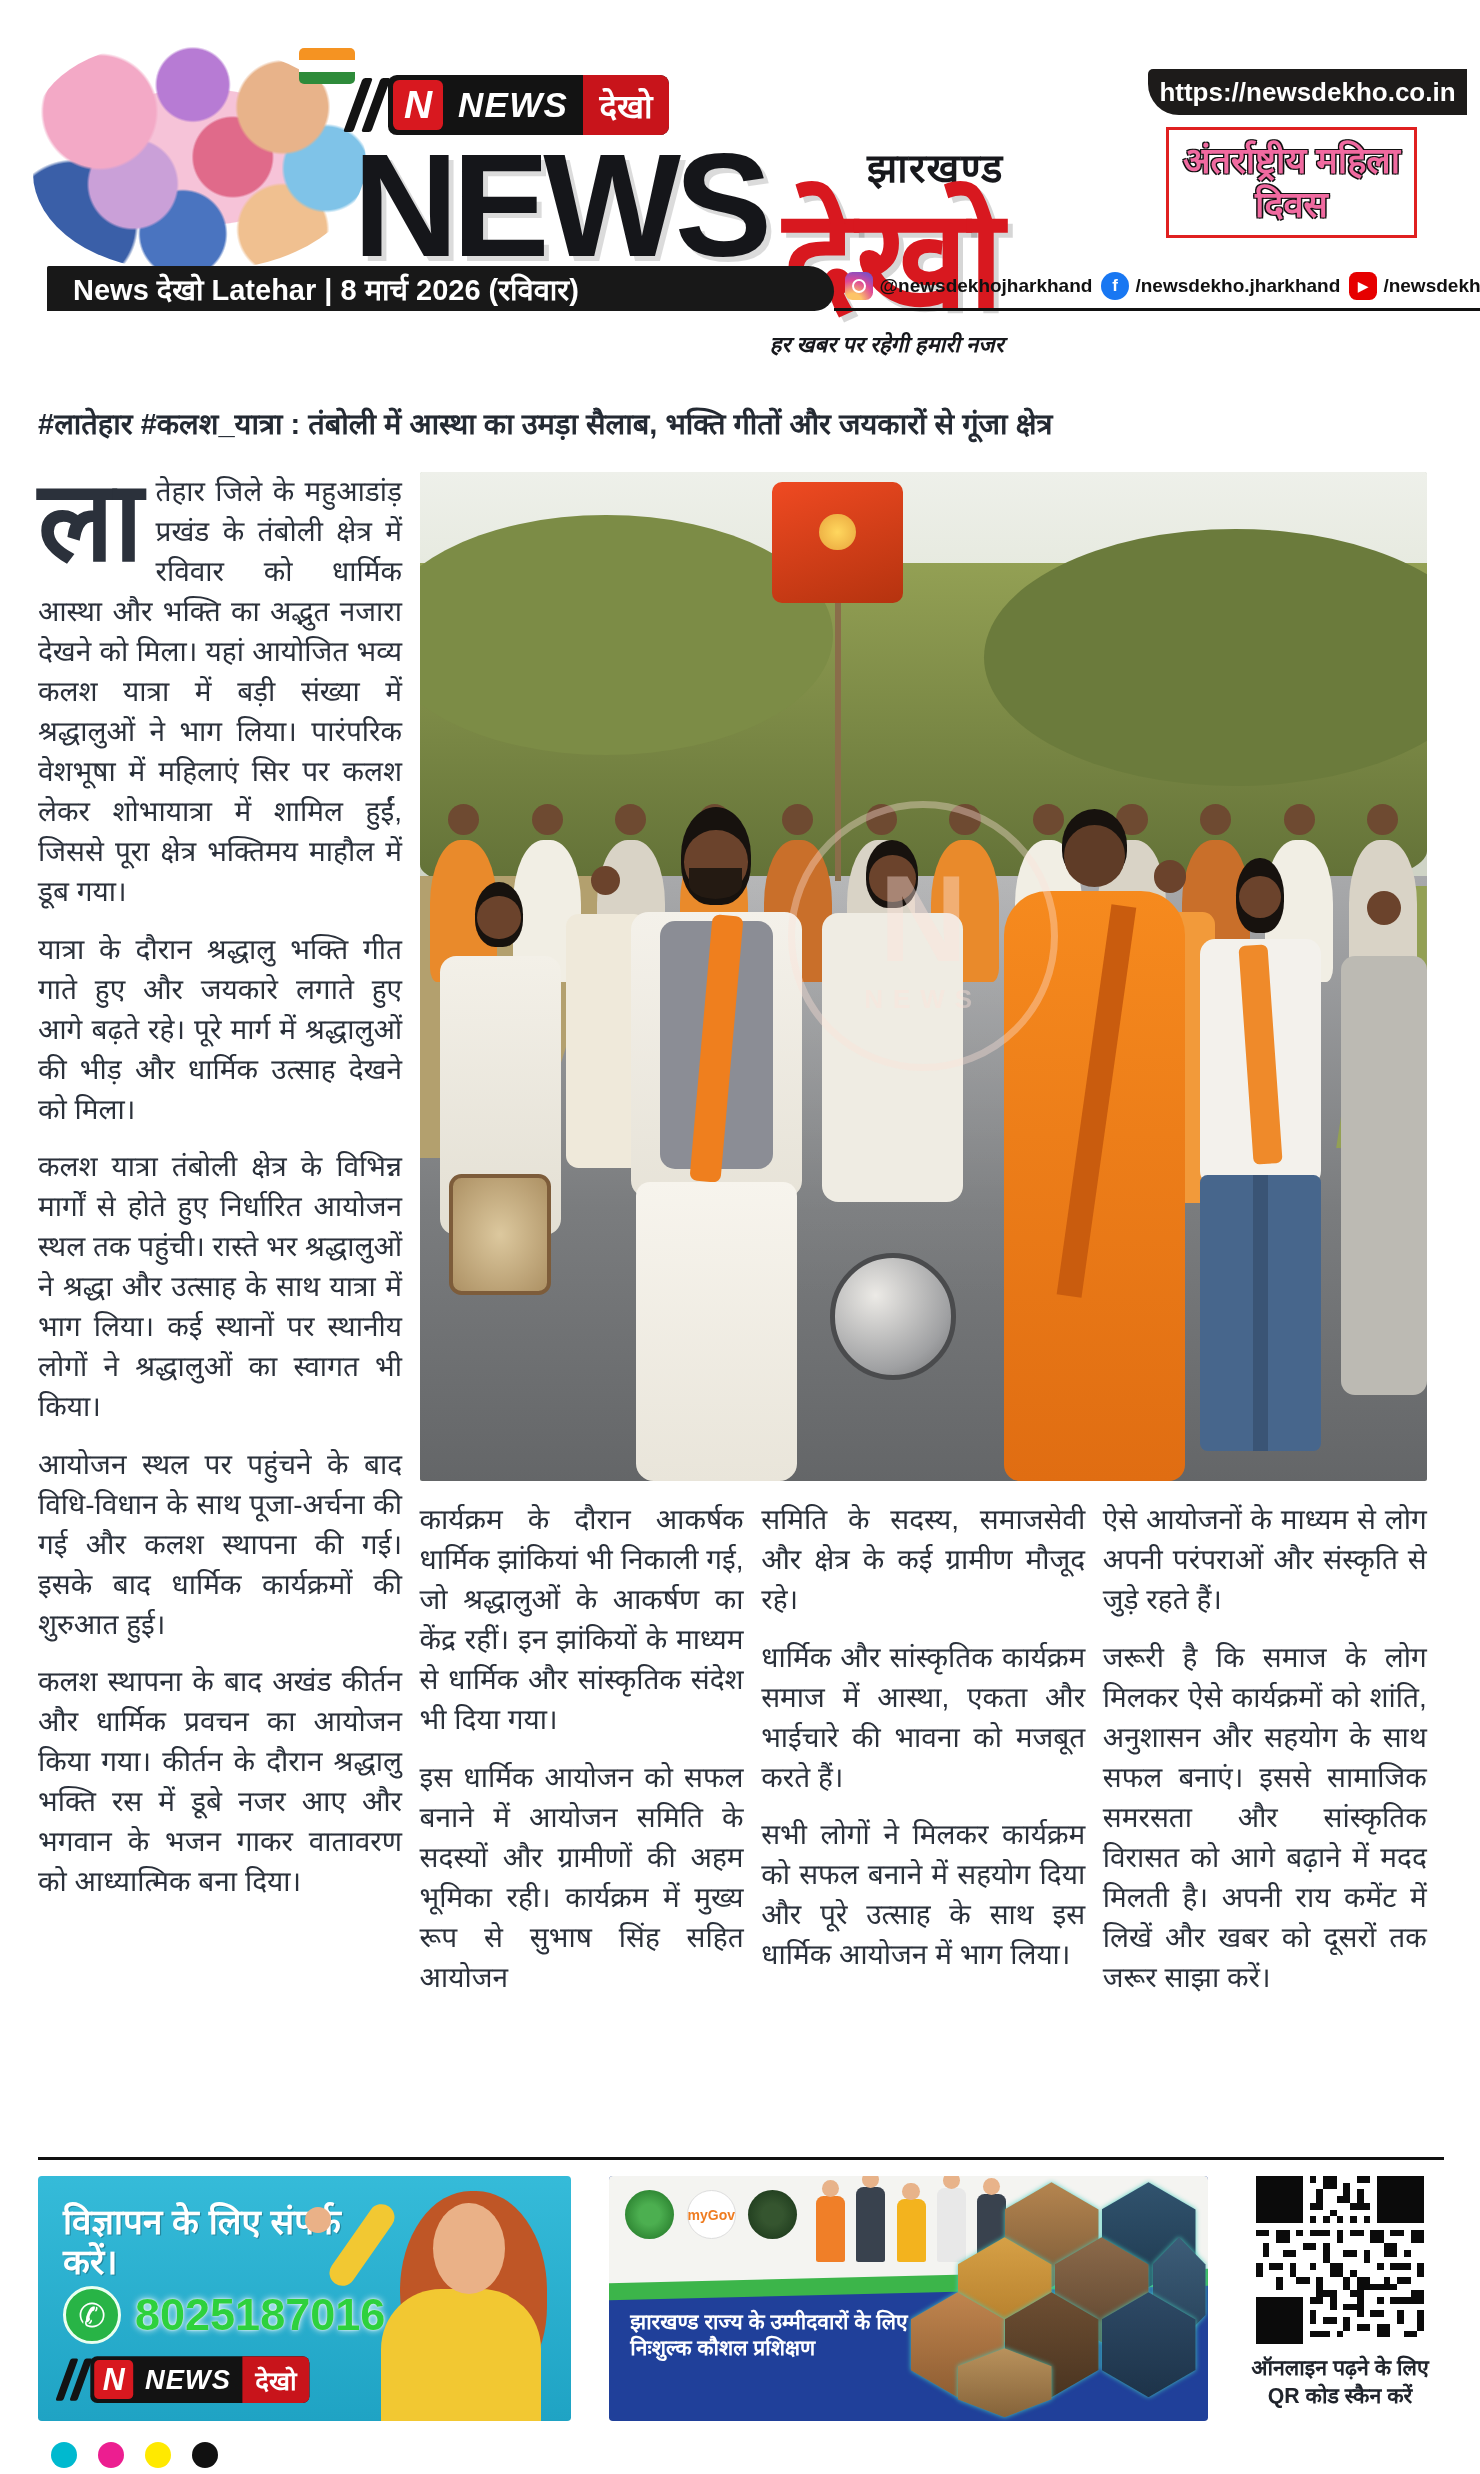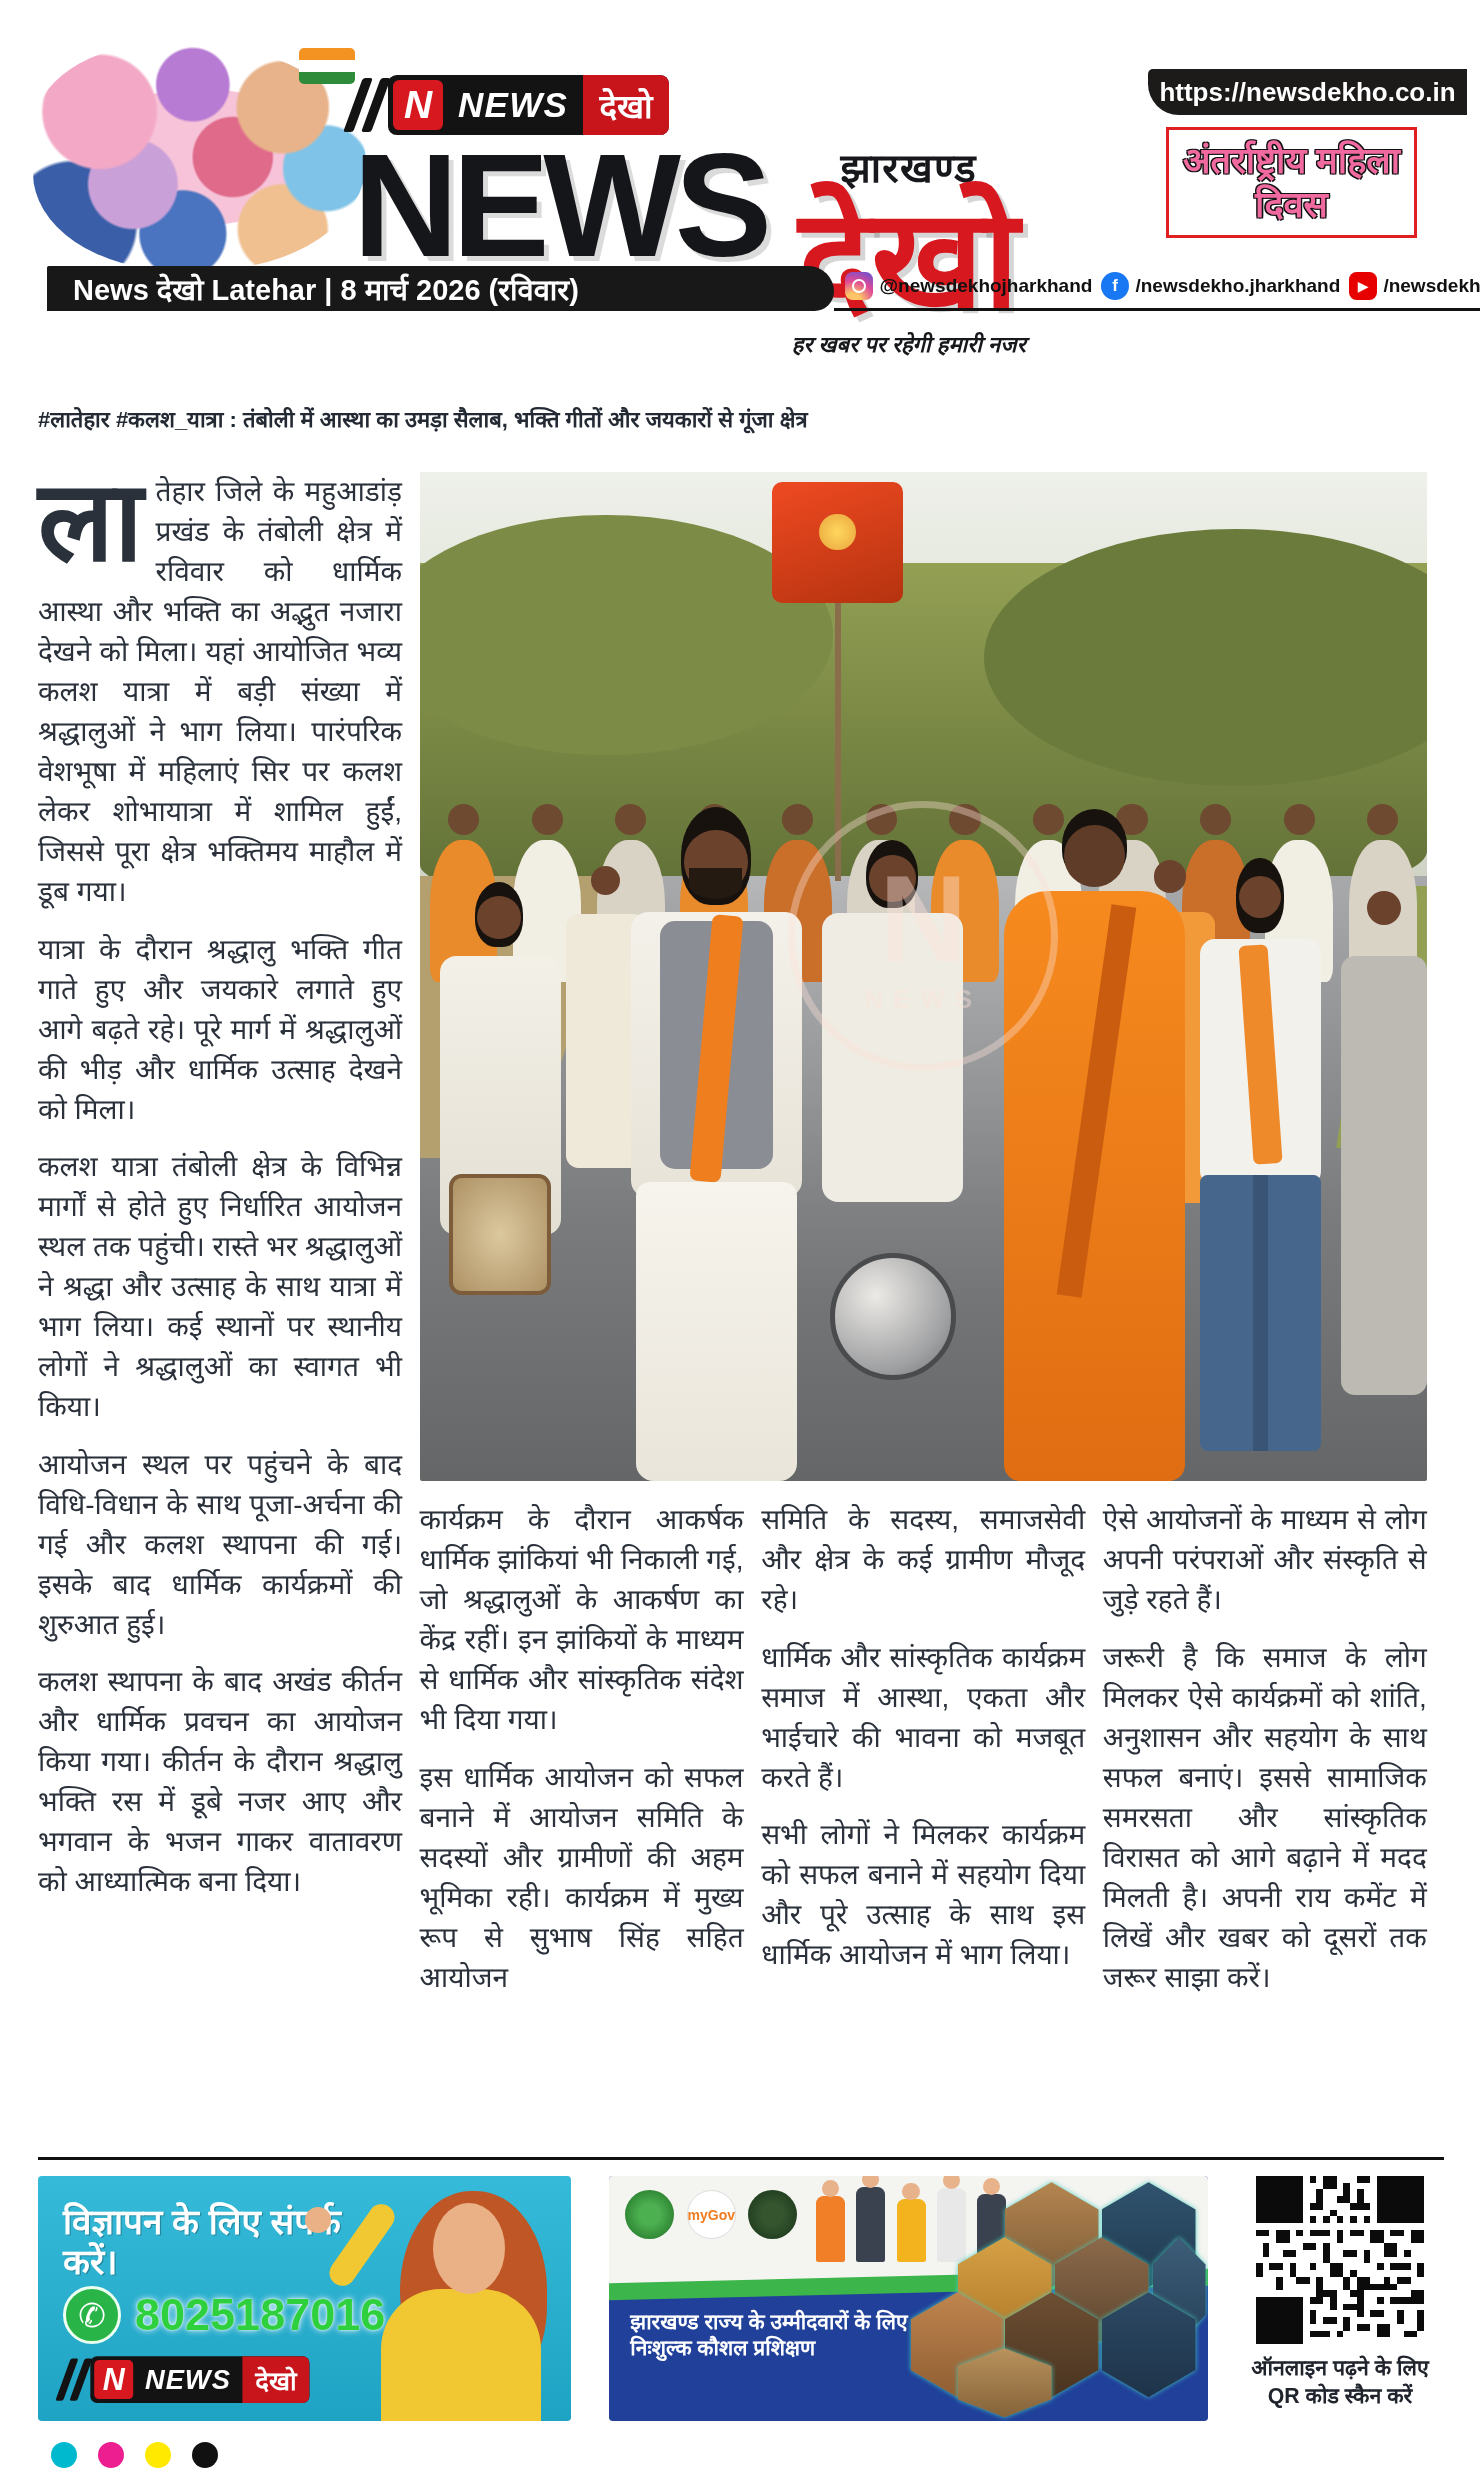--- a/index.html
+++ b/index.html
@@ -31,21 +31,21 @@
   .masthead{position:absolute;left:353px;top:75px;width:784px}
   .mini-logo{display:flex;align-items:center;height:60px}
   .mini-logo .slash{width:10px;height:54px;background:#131313;transform:skewX(-20deg);margin-right:7.5px;border-radius:2.5px}
   .mini-logo .body{display:flex;align-items:center;height:60px;background:#131313;border-radius:8.8px;overflow:hidden;padding-left:5px}
   .mini-logo .nbox{width:50px;height:50px;background:var(--red);color:#fff;display:flex;align-items:center;justify-content:center;
     font-size:39px;font-weight:900;font-style:italic;border-radius:6.3px}
   .mini-logo .news{color:#fff;font-style:italic;font-weight:900;font-size:35px;letter-spacing:1.3px;padding:0 15px}
   .mini-logo .dekho{height:60px;display:flex;align-items:center;background:#c8141b;color:#fff;font-size:33px;font-weight:700;padding:0 16.3px}
   .mast-row{display:flex;align-items:flex-start;margin-top:3.8px}
   .big-news{font-size:146px;line-height:0.92;font-weight:900;letter-spacing:-6.3px;color:#15161a;text-shadow:5px 5px 0 rgba(0,0,0,.14)}
-  .dekho-stack{margin-left:26px;text-align:center}
+  .dekho-stack{margin-left:4px;text-align:right}
   .state{font-size:40px;font-weight:800;color:#17181c;letter-spacing:1.3px}
   .big-dekho{font-size:137px;line-height:0.95;font-weight:900;color:var(--red);text-shadow:5px 5px 0 rgba(0,0,0,.16)}
   .tagline{font-size:22px;font-weight:700;font-style:italic;color:#17181c;margin-top:3.8px}
 
   .url-pill{position:absolute;top:69px;right:14px;width:319px;height:46px;background:#1d1b1a;color:#fff;
     display:flex;align-items:center;justify-content:center;font-size:26px;font-weight:800;border-radius:5px 0 0 31px}
   .women-day{position:absolute;top:127px;right:64px;width:251px;padding:8.8px 5px;border:3.1px solid #e02020;background:#fff;
     text-align:center;font-size:36px;line-height:1.22;font-weight:800;color:#f06aa0;
     text-shadow:-1.3px -1.3px 0 #111,1.3px -1.3px 0 #111,-1.3px 1.3px 0 #111,1.3px 1.3px 0 #111}
 
@@ -55,21 +55,21 @@
   .socials{flex:1;display:flex;align-items:center;justify-content:flex-end;gap:8.8px;border-bottom:3.1px solid #111;padding:0 6.3px 1.3px 11.3px}
   .social{display:flex;align-items:center;gap:6.3px;font-size:19px;font-weight:800;color:#111}
   .sicon{width:28px;height:28px;border-radius:50%;display:flex;align-items:center;justify-content:center;color:#fff;font-size:17px;font-weight:900;flex:0 0 auto}
   .sicon.ig{border-radius:7.5px;background:radial-gradient(circle at 28% 110%,#fdc468 0 25%,#df4996 60%,#5b51d8)}
   .sicon.ig b{width:14px;height:14px;border:2.5px solid #fff;border-radius:50%}
   .sicon.fb{background:#1877f2}
   .sicon.yt{border-radius:7.5px;background:#e60000;font-size:14px}
 
   
   .headline{position:absolute;top:321px;left:38px;width:1406px;font-size:48px;font-weight:900;color:#20242c;line-height:1.1}
-  .subheadline{position:absolute;top:407px;left:38px;width:1406px;font-size:22px;font-weight:800;color:#242a33;line-height:1.2}
+  .subheadline{position:absolute;top:407px;left:38px;width:1406px;font-size:29px;font-weight:800;color:#242a33;line-height:1.2}
 
   
   .main{position:absolute;top:472px;left:38px;width:1406px;display:grid;
     grid-template-columns:364px 324px 324px 324px;grid-template-rows:1009px auto;column-gap:17.6px;row-gap:19px}
   .left-col{grid-column:1;grid-row:1/3}
   .photo{grid-column:2/5;grid-row:1;position:relative;overflow:hidden;background:#cfd4c6;border-radius:2.5px}
   .colA{grid-column:2;grid-row:2}.colB{grid-column:3;grid-row:2}.colC{grid-column:4;grid-row:2}
   .para{font-size:28px;line-height:40px;text-align:justify;color:var(--body);margin-bottom:17.6px}
   .dropcap{float:left;font-size:112px;line-height:82px;font-weight:700;color:#2b313b;margin:8.8px 12.5px 0 0}
 

